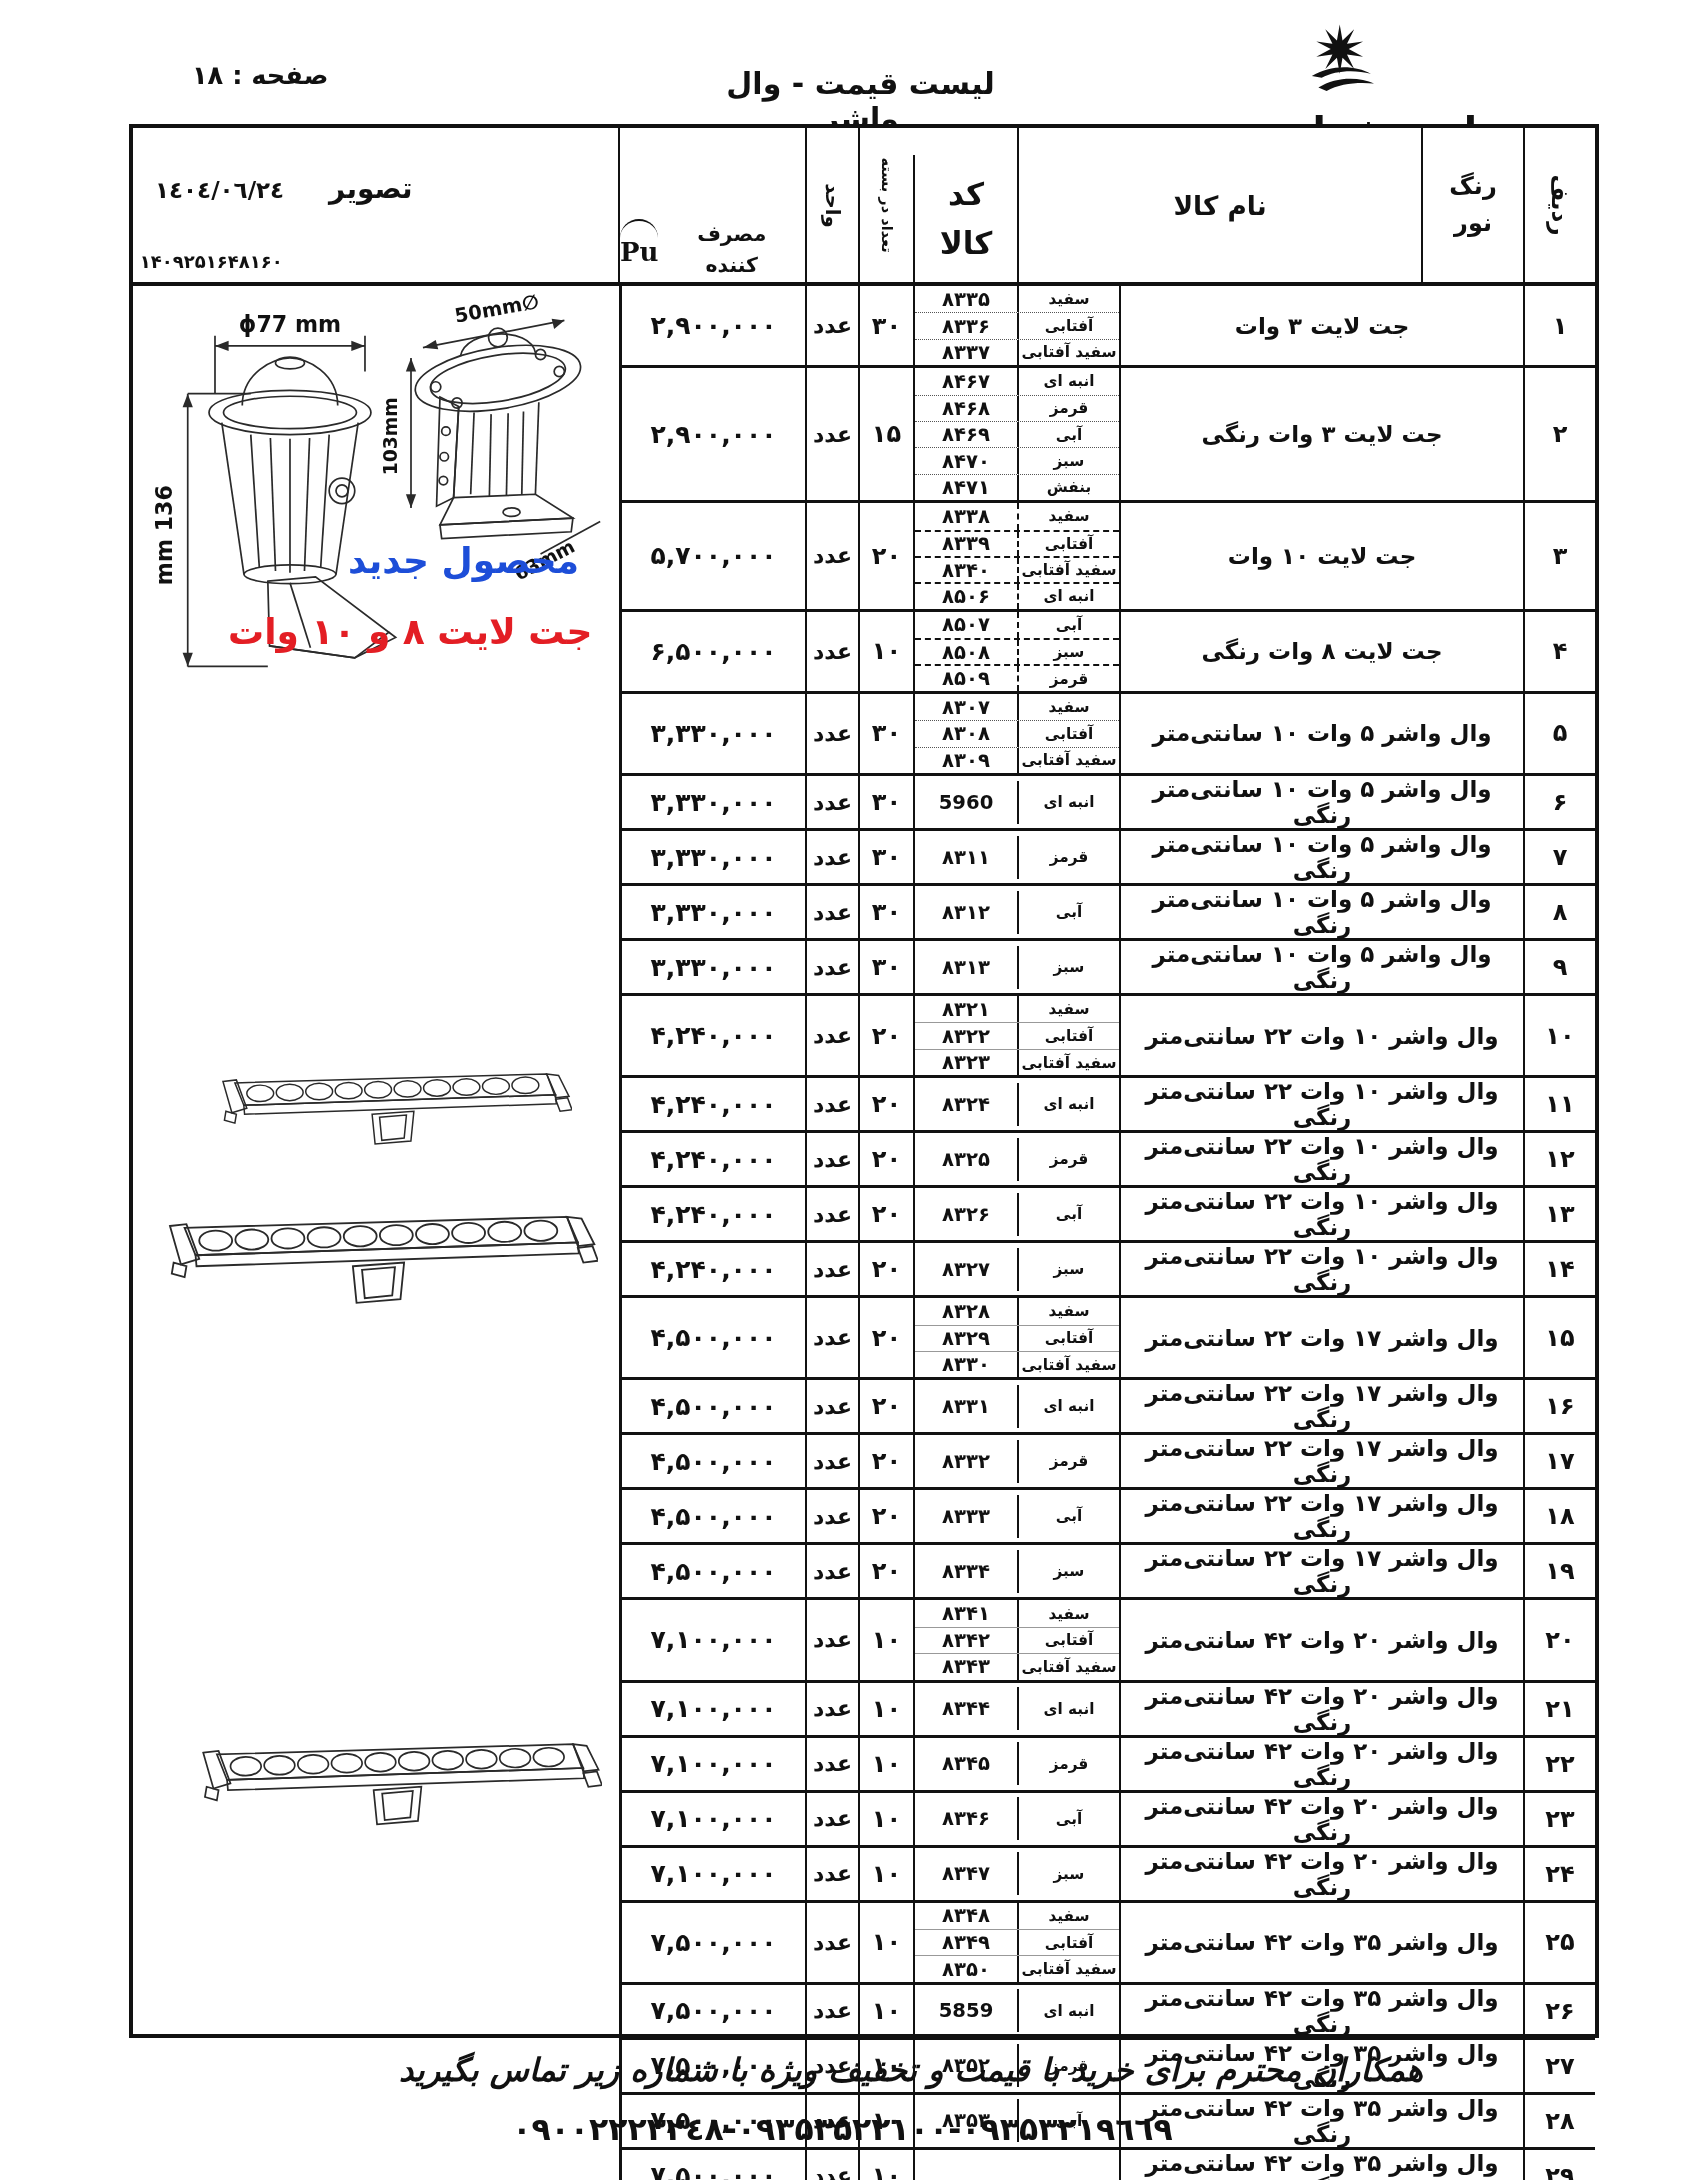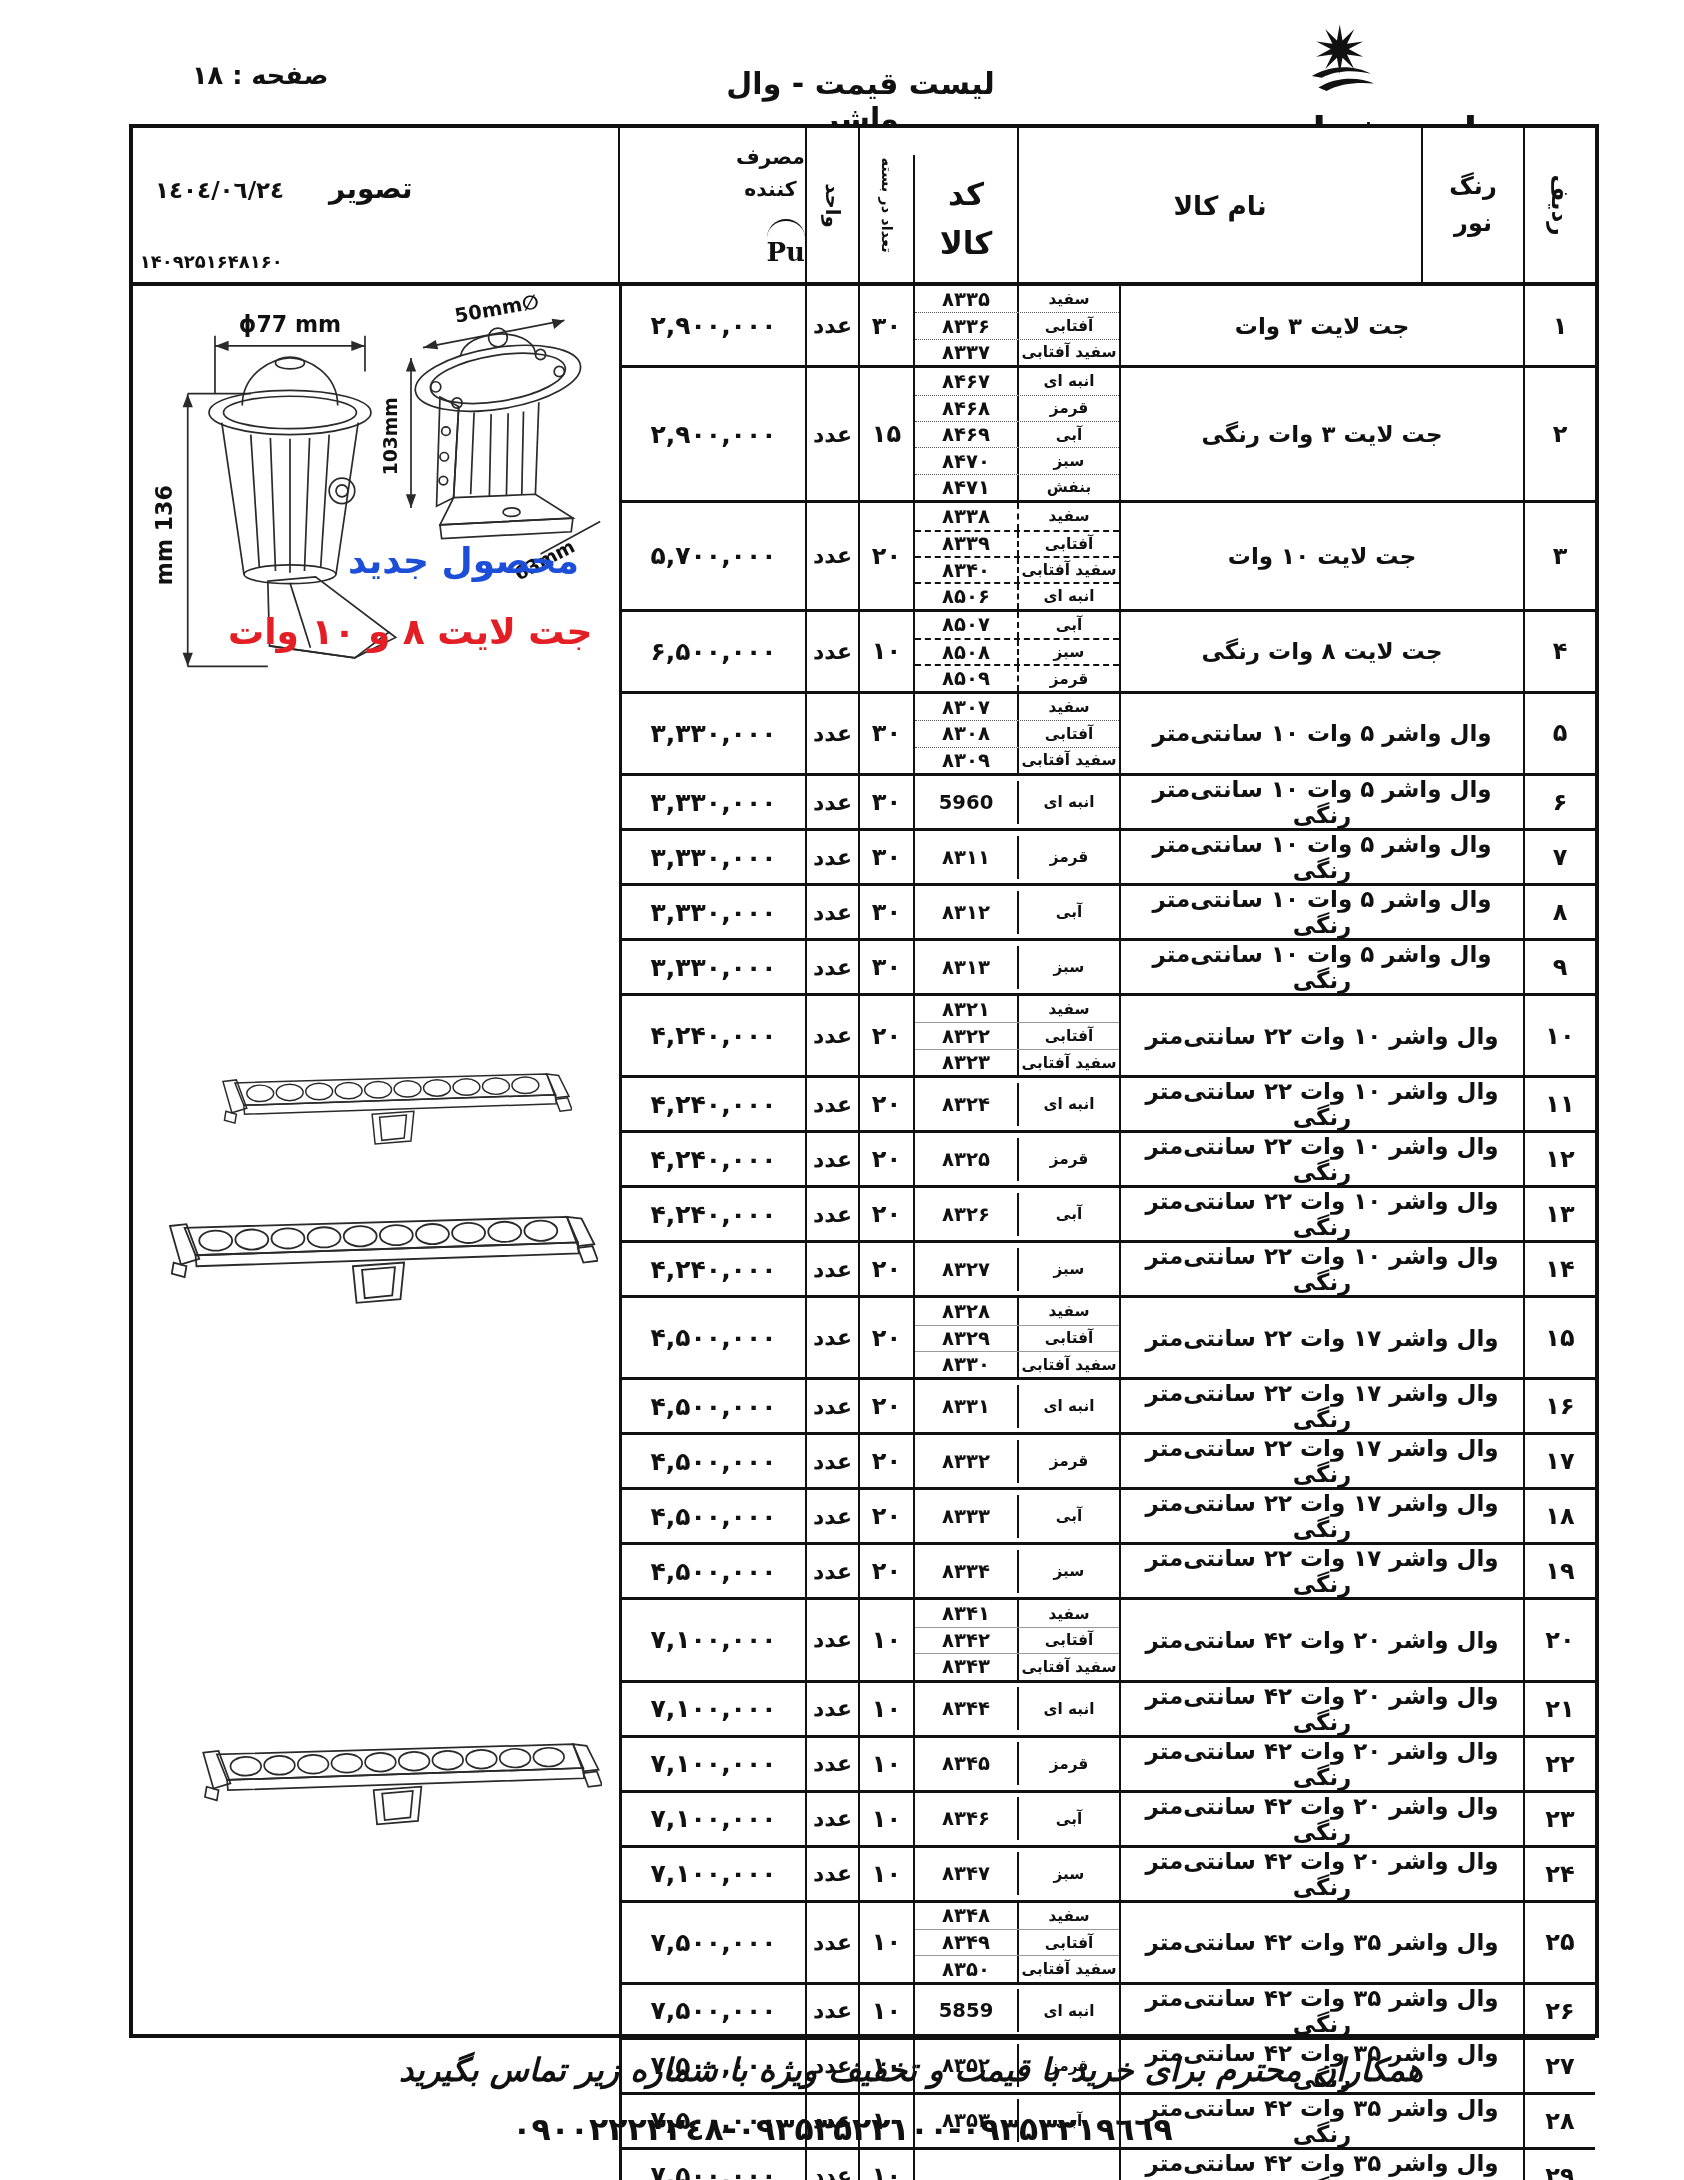--- a/index.html
+++ b/index.html
@@ -17,21 +17,21 @@
     border:4.3px solid #111;box-sizing:border-box;display:flex;flex-direction:column;background:#fff;}
   .thead{display:flex;height:158px;min-height:158px;border-bottom:4.3px solid #111;box-sizing:border-box;}
   .hcell{border-left:2.6px solid #111;box-sizing:border-box;display:flex;align-items:center;justify-content:center;
     font-weight:bold;text-align:center;}
   .h-radif{width:72px;font-size:23px;}
   .h-name{width:404px;font-size:26.4px;}
   .h-color{width:102px;font-size:24px;}
   .h-code{width:104px;font-size:31px;margin-top:27px;}
   .h-qty{width:55px;}
   .h-unit{width:53px;font-size:19.6px;}
-  .h-consumer{width:187px;flex-direction:column;align-items:flex-start;padding:0;}
+  .h-consumer{width:187px;flex-direction:row;align-items:flex-end;padding:0;}
   .h-image{flex:1;border-left:none;position:relative;}
   .pre{white-space:pre-line;line-height:1.55;}
   .vert{transform:rotate(90deg);white-space:nowrap;display:inline-block;font-weight:bold;}
   .vert.small{font-size:14.5px;}
   .vert.mid{font-size:19.6px;}
   .vert.big{font-size:23px;}
   .consumer-top{flex:1;display:flex;align-items:center;justify-content:center;font-size:20.4px;font-weight:bold;}
   .pu-box{height:61px;border-top:2.6px solid #111;display:flex;align-items:center;justify-content:center;
     font-family:"DejaVu Serif",serif;font-size:26px;font-weight:bold;border-radius:23px;}
   .img-label{position:absolute;left:196px;top:44px;font-size:28px;font-weight:bold;}

